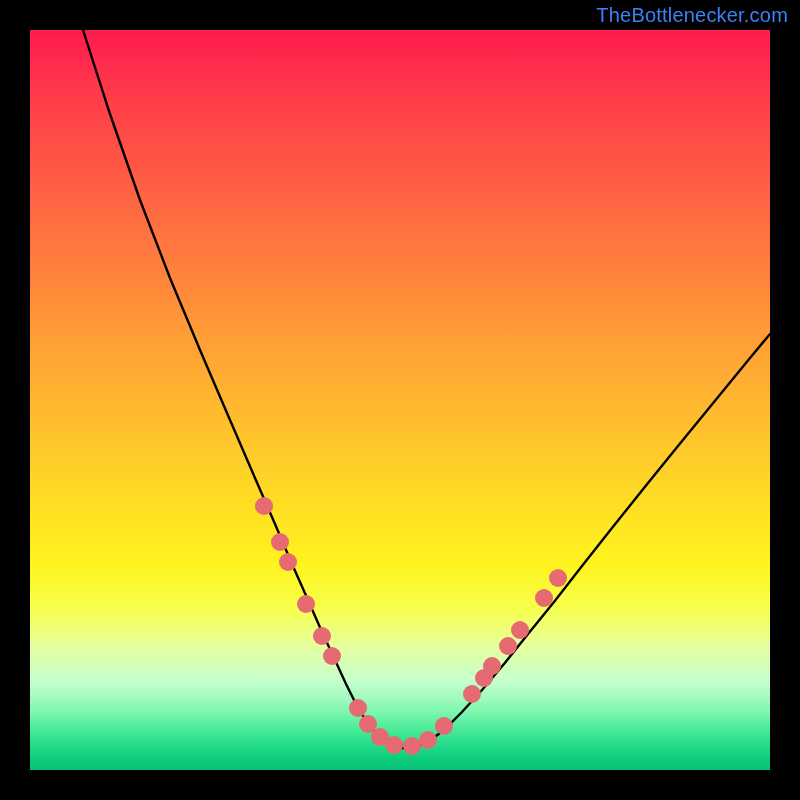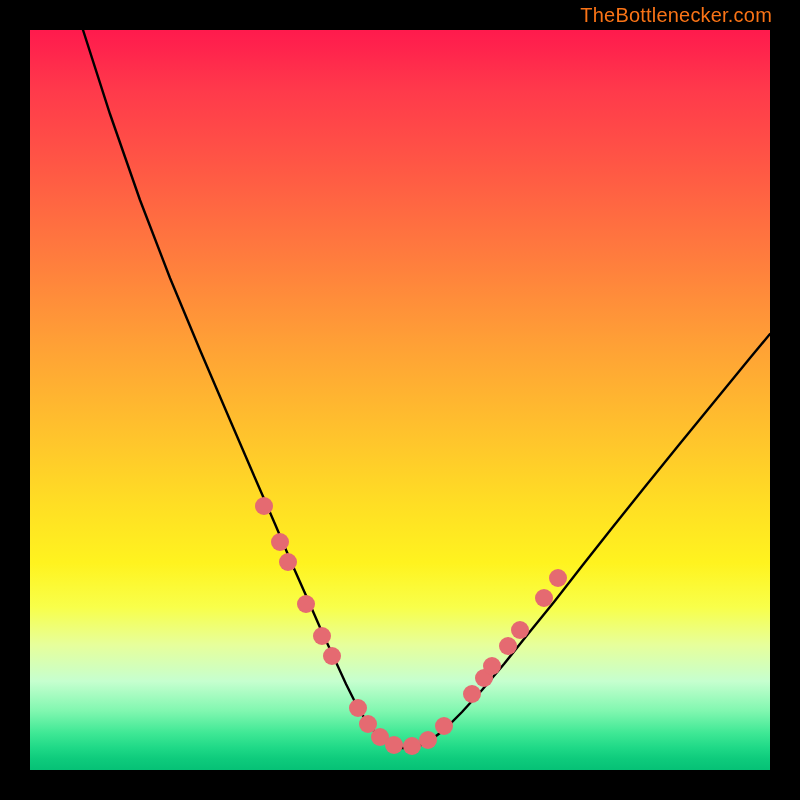--- a/index.html
+++ b/index.html
@@ -55,22 +55,22 @@
     position: absolute;
     left: 0;
     top: 0;
     width: 740px;
     height: 740px;
     pointer-events: none;
   }
   .watermark {
     position: absolute;
     top: 4px;
-    right: 28px;
-    color: #f97316;
+    right: 12px;
+    color: #3b82f6;
     font-size: 20px;
     font-weight: 500;
     letter-spacing: 0.2px;
     user-select: none;
   }
 </style>
 </head>
 <body>
 
 <div class="frame">

